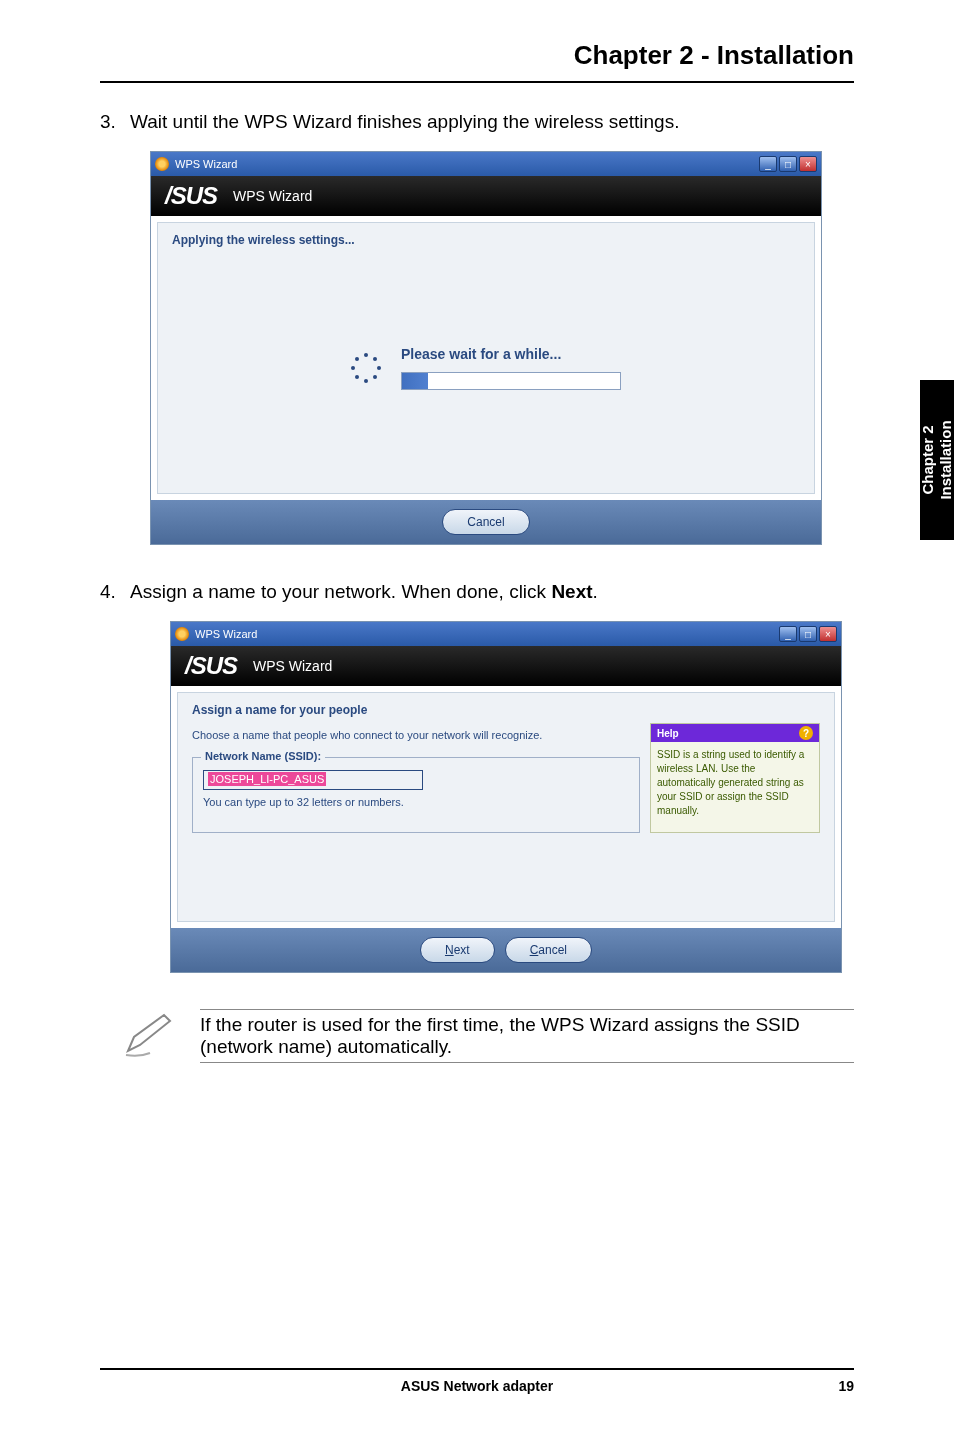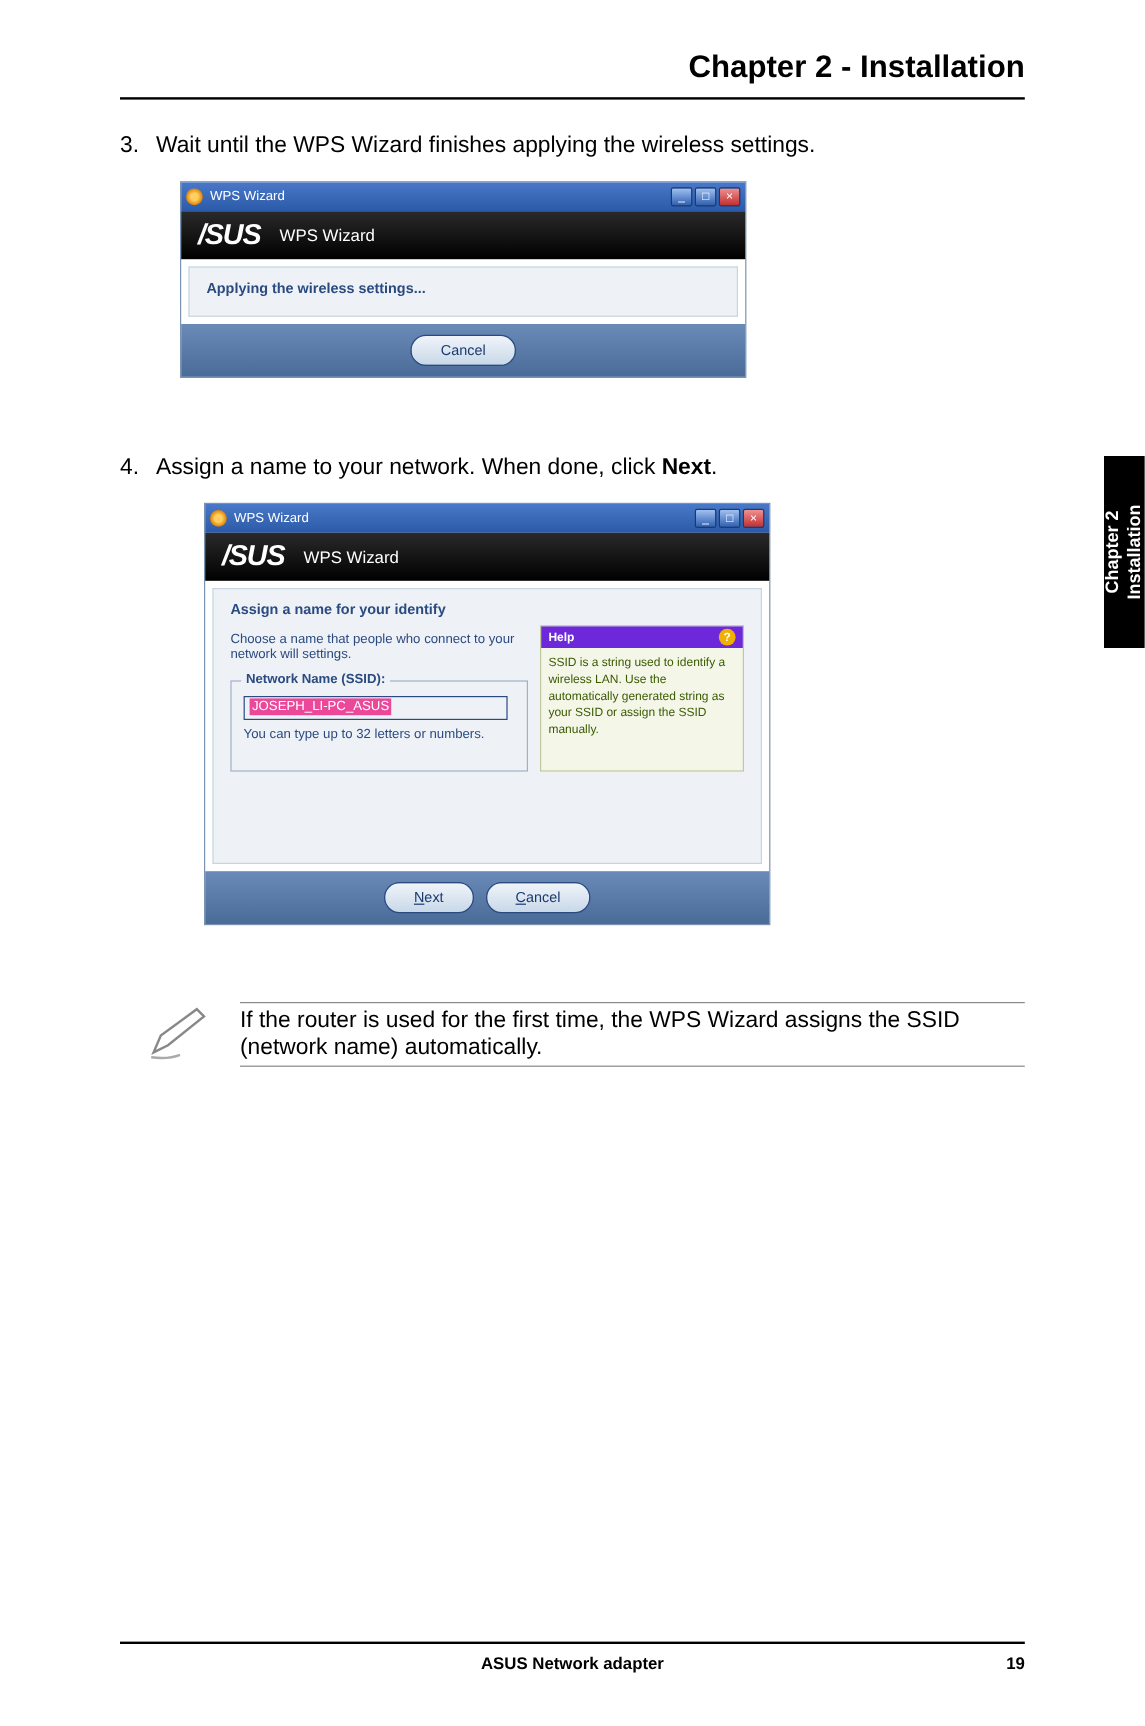--- a/index.html
+++ b/index.html
@@ -51,22 +51,22 @@
     transform: rotate(-90deg);
     white-space: nowrap;
     font-size: 15px;
     text-align: center;
     line-height: 1.2;
     font-weight: bold;
   }
 
   
   .dialog {
-    width: 472px;
-    margin: 0 0 64px 50px;
+    width: 672px;
+    margin: 0 0 36px 50px;
     border: 1px solid #7a93b0;
     background: #fff;
     font-size: 11px;
   }
   .dialog-titlebar {
     height: 24px;
     background: linear-gradient(to bottom, #4a78c8, #2a5aa8);
     color: #fff;
     display: flex;
     align-items: center;
@@ -266,20 +266,40 @@
         <div class="win-btn">□</div>
         <div class="win-btn close">×</div>
       </div>
     </div>
     <div class="dialog-brand">
       <span class="brand-logo">/SUS</span>
       <span>WPS Wizard</span>
     </div>
     <div class="dialog-body">
       <div class="section-title">Applying the wireless settings...</div>
+      <div class="progress-area">
+        <div class="spinner-row">
+          <div class="spinner">
+            <span style="top:0;left:13px"></span>
+            <span style="top:4px;left:22px"></span>
+            <span style="top:13px;left:26px"></span>
+            <span style="top:22px;left:22px"></span>
+            <span style="top:26px;left:13px"></span>
+            <span style="top:22px;left:4px"></span>
+            <span style="top:13px;left:0"></span>
+            <span style="top:4px;left:4px"></span>
+          </div>
+          <div>
+            <div class="progress-label">Please wait for a while...</div>
+            <div class="progress-bar">
+              <div class="progress-fill" id="pfill" style="width: 12%;"></div>
+            </div>
+          </div>
+        </div>
+      </div>
     </div>
     <div class="dialog-footer">
       <div class="pill-btn">Cancel</div>
     </div>
   </div>
 
   <div class="body-line">
     <span class="num">4.</span>
     <span class="txt">
       <span>Assign a name to your network. When done, click </span><span class="bold">Next</span><span>.</span>
@@ -295,24 +315,24 @@
         <div class="win-btn">_</div>
         <div class="win-btn">□</div>
         <div class="win-btn close">×</div>
       </div>
     </div>
     <div class="dialog-brand">
       <span class="brand-logo">/SUS</span>
       <span>WPS Wizard</span>
     </div>
     <div class="dialog-body d2-body-wrap">
-      <div class="section-title">Assign a name for your identify</div>
+      <div class="section-title">Assign a name for your people</div>
       <div class="d2-body">
         <div class="d2-left">
-          <div class="instr">Choose a name that people who connect to your network will settings.</div>
+          <div class="instr">Choose a name that people who connect to your network will recognize.</div>
           <div class="fieldset">
             <span class="fieldset-label"><span>Network Name (SSID):</span></span>
             <div class="fieldset-inner">
               <div class="ssid-input"><span class="sel">JOSEPH_LI-PC_ASUS</span></div>
               <div class="hint">You can type up to 32 letters or numbers.</div>
             </div>
           </div>
         </div>
         <div class="d2-help">
           <div class="d2-help-title">

